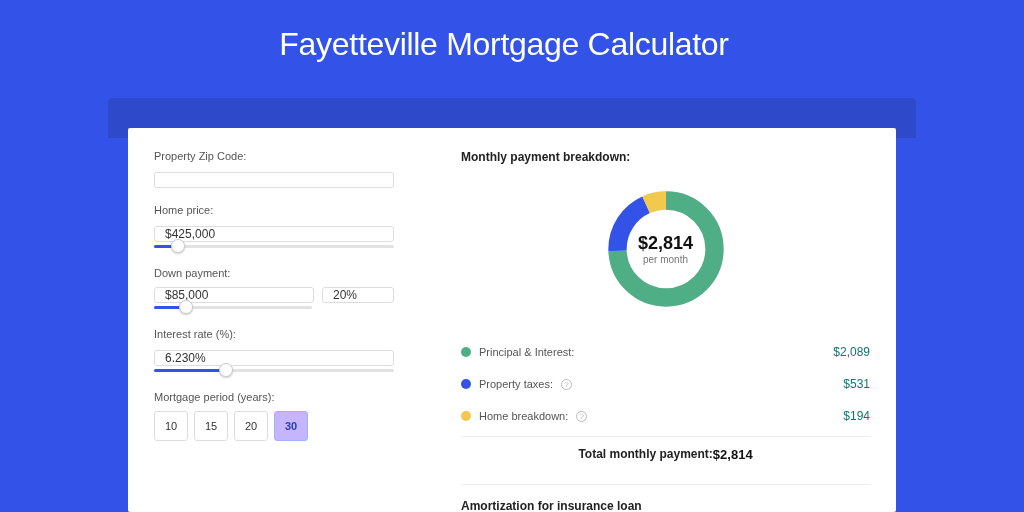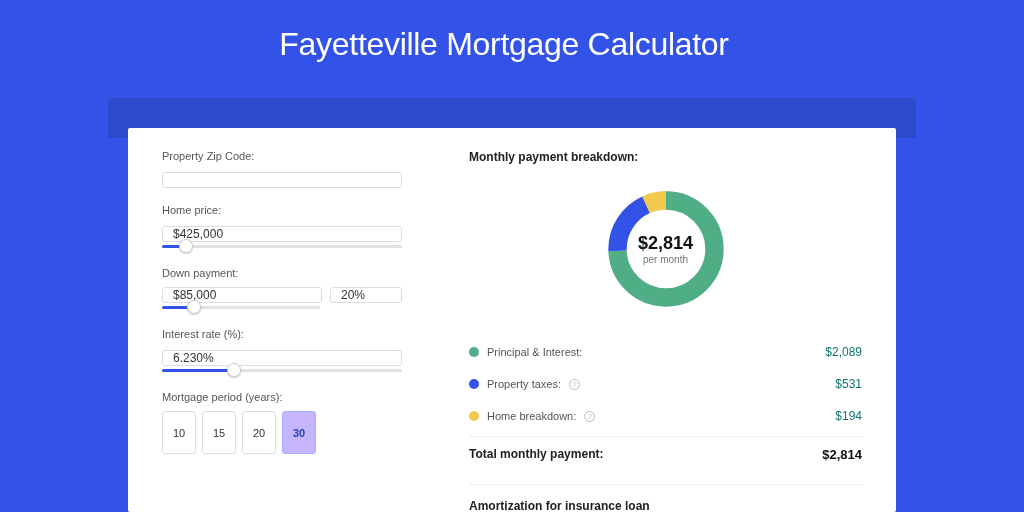--- a/index.html
+++ b/index.html
@@ -19,21 +19,21 @@
     top: 98px; height: 40px;
     background: #2e49c9;
     border-radius: 4px 4px 0 0;
   }
   .card {
     position: absolute;
     left: 128px; right: 128px;
     top: 128px; bottom: 0;
     background: #fff;
     border-radius: 2px;
-    padding: 22px 34px;
+    padding: 22px 26px;
     display: flex;
     gap: 24px;
     overflow: hidden;
   }
   .col-left { width: 240px; flex: 0 0 240px; }
   .col-right { flex: 1; min-width: 0; margin-left: 43px; }
 
   .field-label {
     font-size: 11px;
     color: #555;
@@ -64,21 +64,21 @@
   }
   .slider-thumb {
     position: absolute; top: -2px;
     width: 14px; height: 14px; border-radius: 50%;
     background: #fff; border: 1px solid #ccc;
     box-shadow: 0 1px 2px rgba(0,0,0,0.2);
     transform: translateX(-50%);
   }
   .period-row { display: flex; gap: 6px; margin-top: 2px; }
   .period-btn {
-    width: 34px; height: 43px;
+    width: 34px; height: 30px;
     border: 1px solid #ddd;
     border-radius: 3px;
     background: #fff;
     font-size: 11px;
     color: #333;
     display: flex; align-items: center; justify-content: center;
     cursor: pointer;
   }
   .period-btn.active {
     background: #c4b5fd;
@@ -113,21 +113,21 @@
   .dot.yellow { background: #f2c94c; }
   .legend-label { font-size: 11px; color: #555; }
   .legend-val { font-size: 12px; color: #0f766e; }
   .info-icon {
     width: 11px; height: 11px; border-radius: 50%;
     border: 1px solid #bbb; color: #bbb;
     font-size: 8px; line-height: 9px; text-align: center;
     display: inline-block;
   }
   .total-row {
-    display: flex; justify-content: space-between;
+    display: flex; justify-content: center;
     padding: 10px 0; border-top: 1px solid #eee;
     margin-top: 4px;
   }
   .total-label { font-size: 12px; font-weight: 700; color: #222; }
   .total-val   { font-size: 13px; font-weight: 800; color: #111; }
 
   .amort {
     border-top: 1px solid #eee;
     margin-top: 12px; padding-top: 14px;
   }

